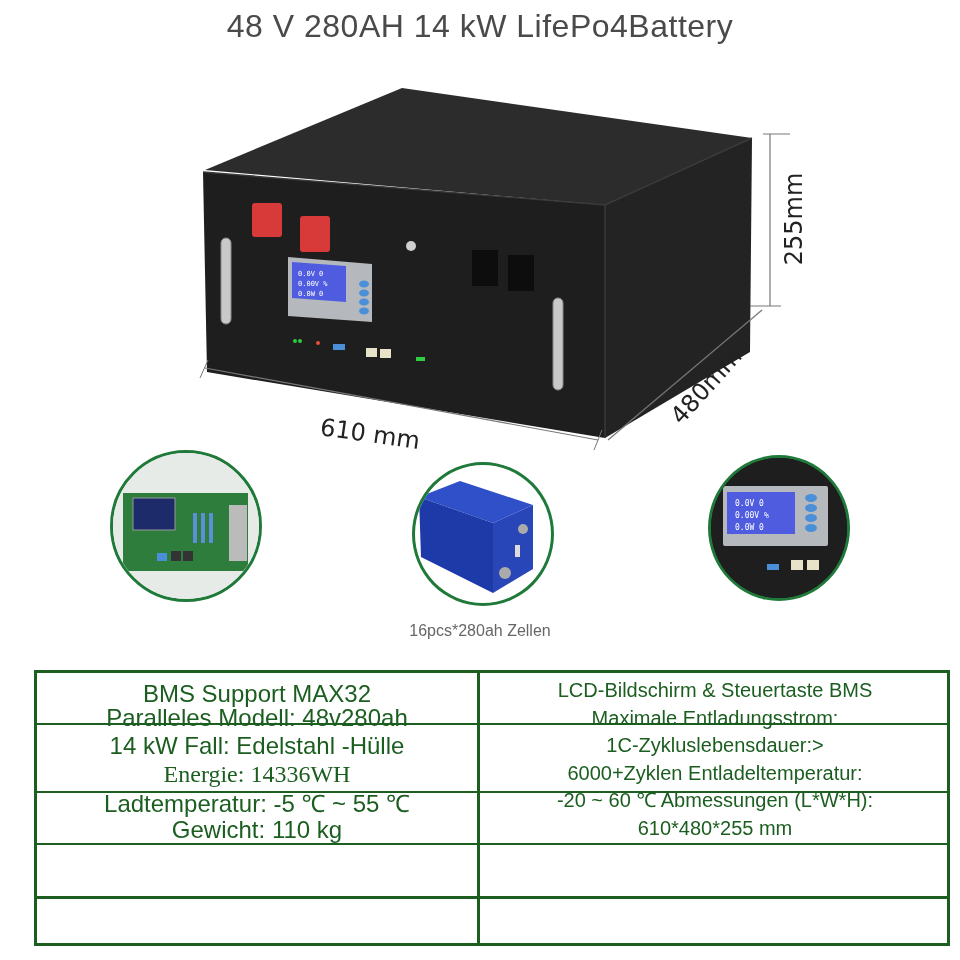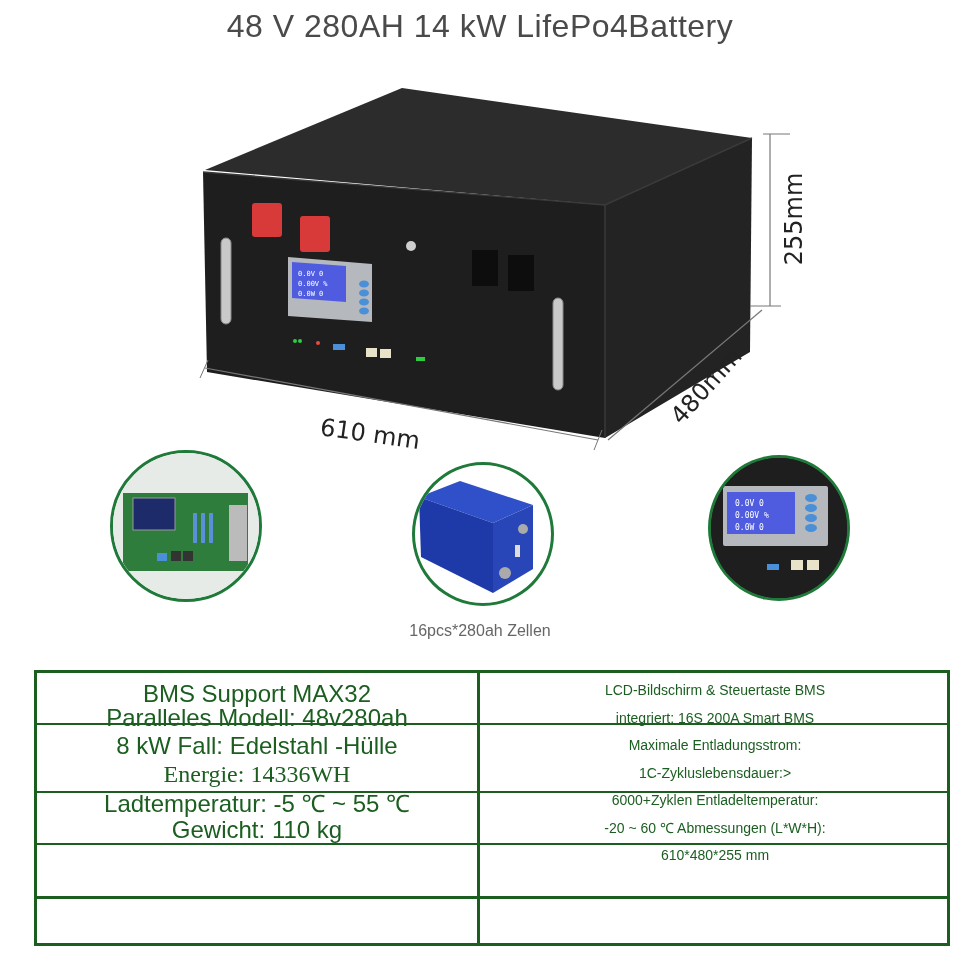--- a/index.html
+++ b/index.html
@@ -7,21 +7,21 @@
   .title{position:absolute;left:0;top:8px;width:960px;text-align:center;font-size:32px;color:#4a4a4a;letter-spacing:0.5px;}
   .abs{position:absolute;}
   .dim-label{position:absolute;font-family:"DejaVu Sans",sans-serif;color:#222;font-size:24px;}
   .circle{position:absolute;border:3px solid #1f7a3a;border-radius:50%;overflow:hidden;background:#eef0ee;}
   .caption{position:absolute;left:300px;top:622px;width:360px;text-align:center;font-size:16px;color:#666;}
   .spec-table{position:absolute;left:22px;top:670px;width:916px;height:276px;border:3px solid #1b5e20;box-sizing:border-box;margin-left:12px;}
   .hline{position:absolute;left:0;width:100%;height:2px;background:#1b5e20;}
   .vline{position:absolute;top:0;height:100%;width:3px;background:#1b5e20;left:440px;}
   .col{position:absolute;top:4px;text-align:center;color:#1b5e20;}
   .col.left{left:0;width:440px;font-size:24px;line-height:34px;}
-  .col.right{left:443px;width:470px;font-size:14px;line-height:27.5px;}
+  .col.right{left:443px;width:470px;font-size:20px;line-height:27.5px;}
   .col div{white-space:nowrap;}
 </style>
 </head>
 <body>
 
 <div class="title">48 V 280AH 14 kW LifePo4Battery</div>
 
 <svg class="abs" style="left:190px;top:80px;" width="600" height="380" viewBox="190 80 600 380">
 
   <polygon points="205,170 402,88 752,138 605,205" fill="#2c2c2c"></polygon>
@@ -124,28 +124,27 @@
 <div class="spec-table">
   <div class="hline" style="top:50px;"></div>
   <div class="hline" style="top:118px;"></div>
   <div class="hline" style="top:170px;"></div>
   <div class="hline" style="top:223px;height:3px;"></div>
   <div class="vline"></div>
 
   <div class="col left">
     <div>BMS Support MAX32</div>
     <div style="margin-top:-10px;">Paralleles Modell: 48v280ah</div>
-    <div style="margin-top:-6px;">8 kW Fall: Edelstahl -Hülle</div>
+    <div style="margin-top:-6px;">14 kW Fall: Edelstahl -Hülle</div>
     <div style="margin-top:-6px;font-family:Liberation Serif, serif;">Energie: 14336WH</div>
     <div style="margin-top:-4px;">Ladtemperatur: -5 ℃ ~ 55 ℃</div>
     <div style="margin-top:-8px;">Gewicht: 110 kg</div>
   </div>
 
   <div class="col right">
     <div>LCD-Bildschirm  &amp;  Steuertaste BMS</div>
-    <div>integriert: 16S 200A Smart BMS</div>
     <div>Maximale Entladungsstrom:</div>
     <div>1C-Zykluslebensdauer:&gt;</div>
     <div>6000+Zyklen Entladeltemperatur:</div>
     <div>-20 ~ 60 ℃ Abmessungen (L*W*H):</div>
     <div>610*480*255 mm</div>
   </div>
 </div>
 
 </body></html>

